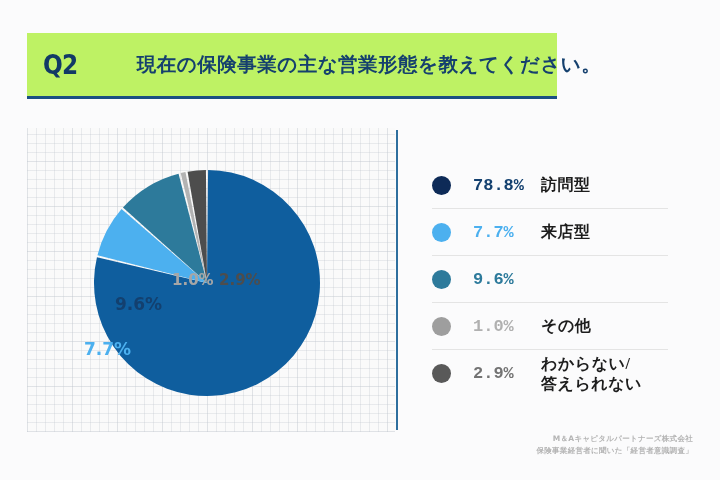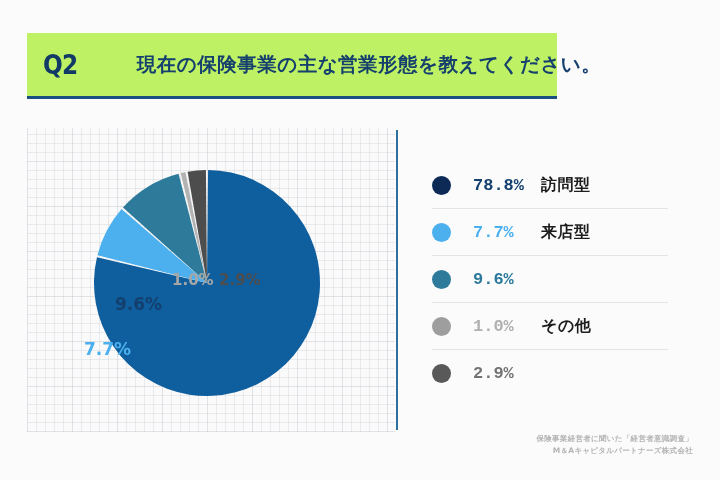--- a/index.html
+++ b/index.html
@@ -204,19 +204,23 @@
   <div class="legend-row">
     <span class="legend-dot" style="background: rgb(158, 158, 158);"></span>
     <span class="legend-pct" style="color: rgb(176, 176, 176);">1.0%</span>
     <span class="legend-name">
       <span>その他</span>
     </span>
   </div>
   <div class="legend-row">
     <span class="legend-dot" style="background: rgb(89, 89, 89);"></span>
     <span class="legend-pct" style="color: rgb(115, 115, 115);">2.9%</span>
+    <span class="legend-name">
+      <span>わからない/</span>
+      <span class="l2">答えられない</span>
+    </span>
   </div>
 </div>
 
 <div id="footer">
+  <div>M＆Aキャピタルパートナーズ株式会社</div>
   <div>保険事業経営者に聞いた「経営者意識調査」</div>
-  <div>M＆Aキャピタルパートナーズ株式会社</div>
 </div>
 
 </body></html>

